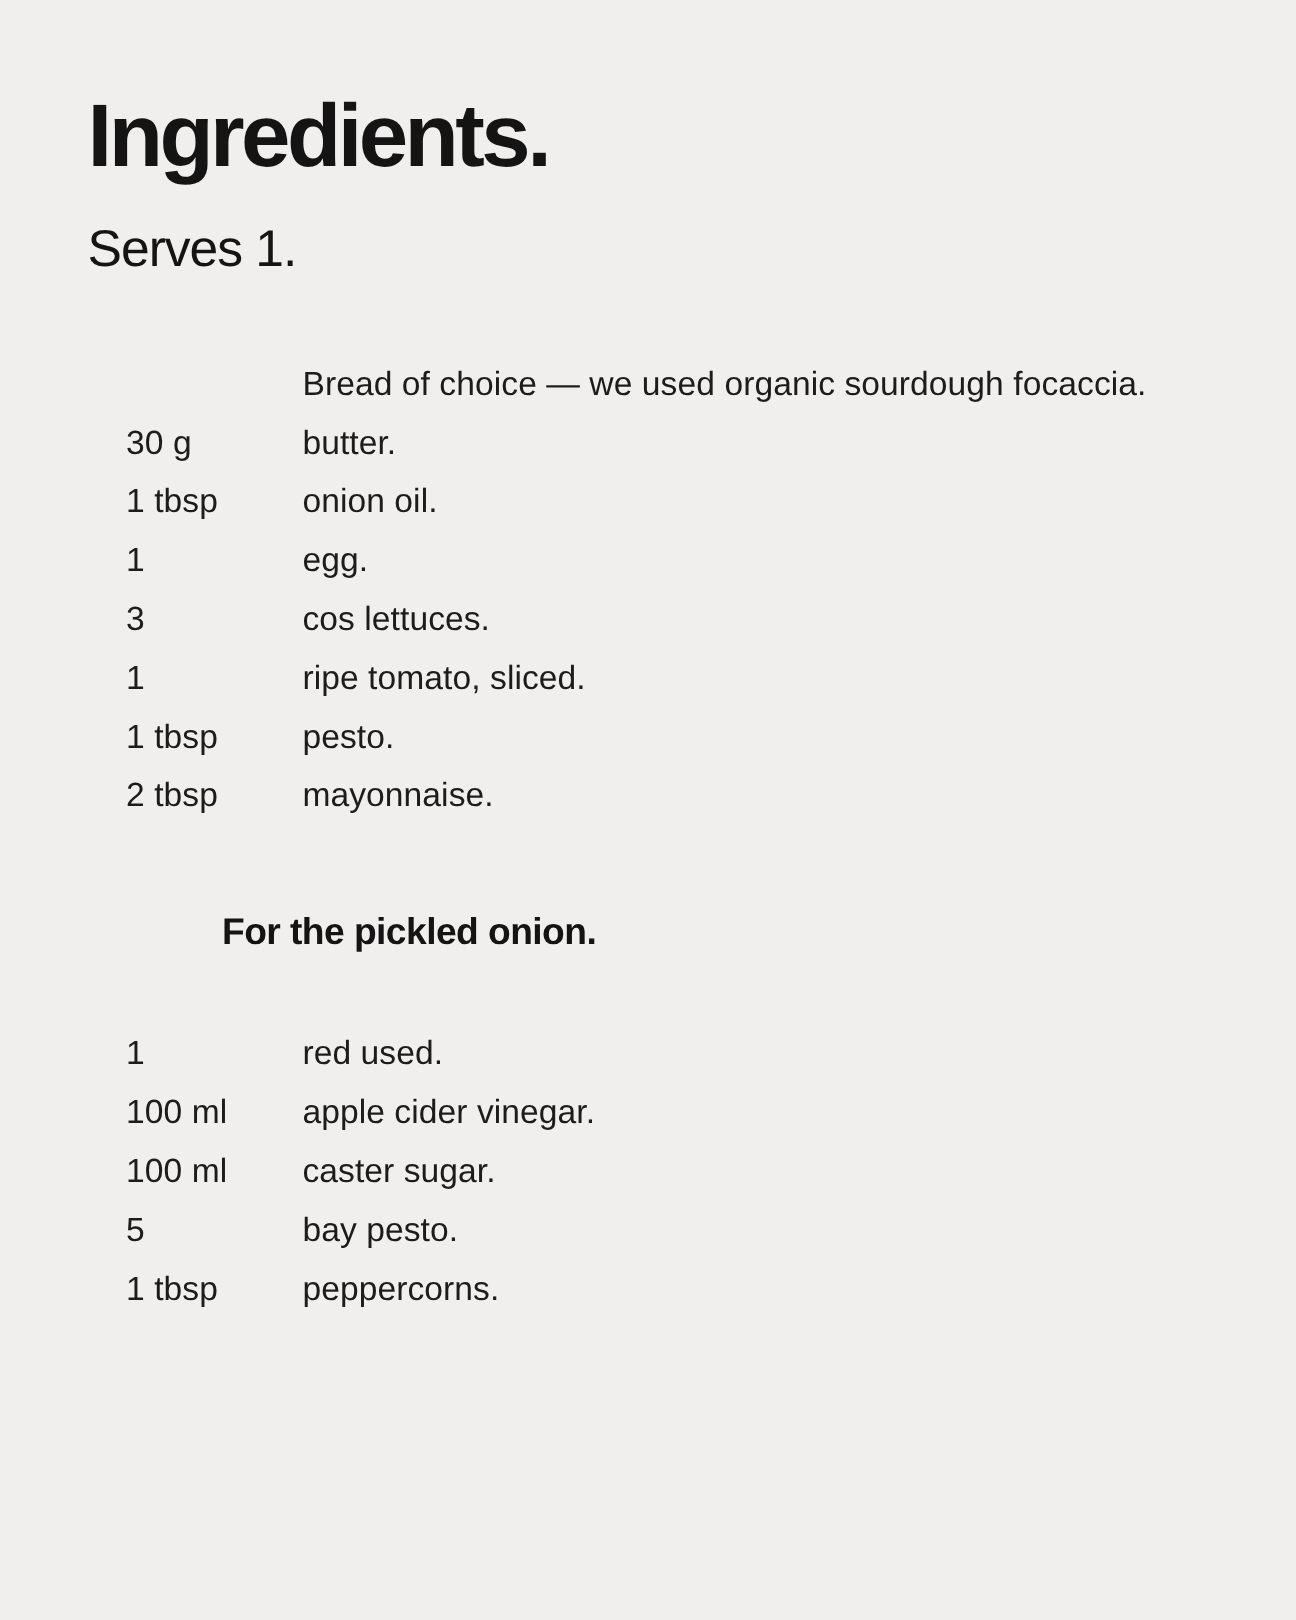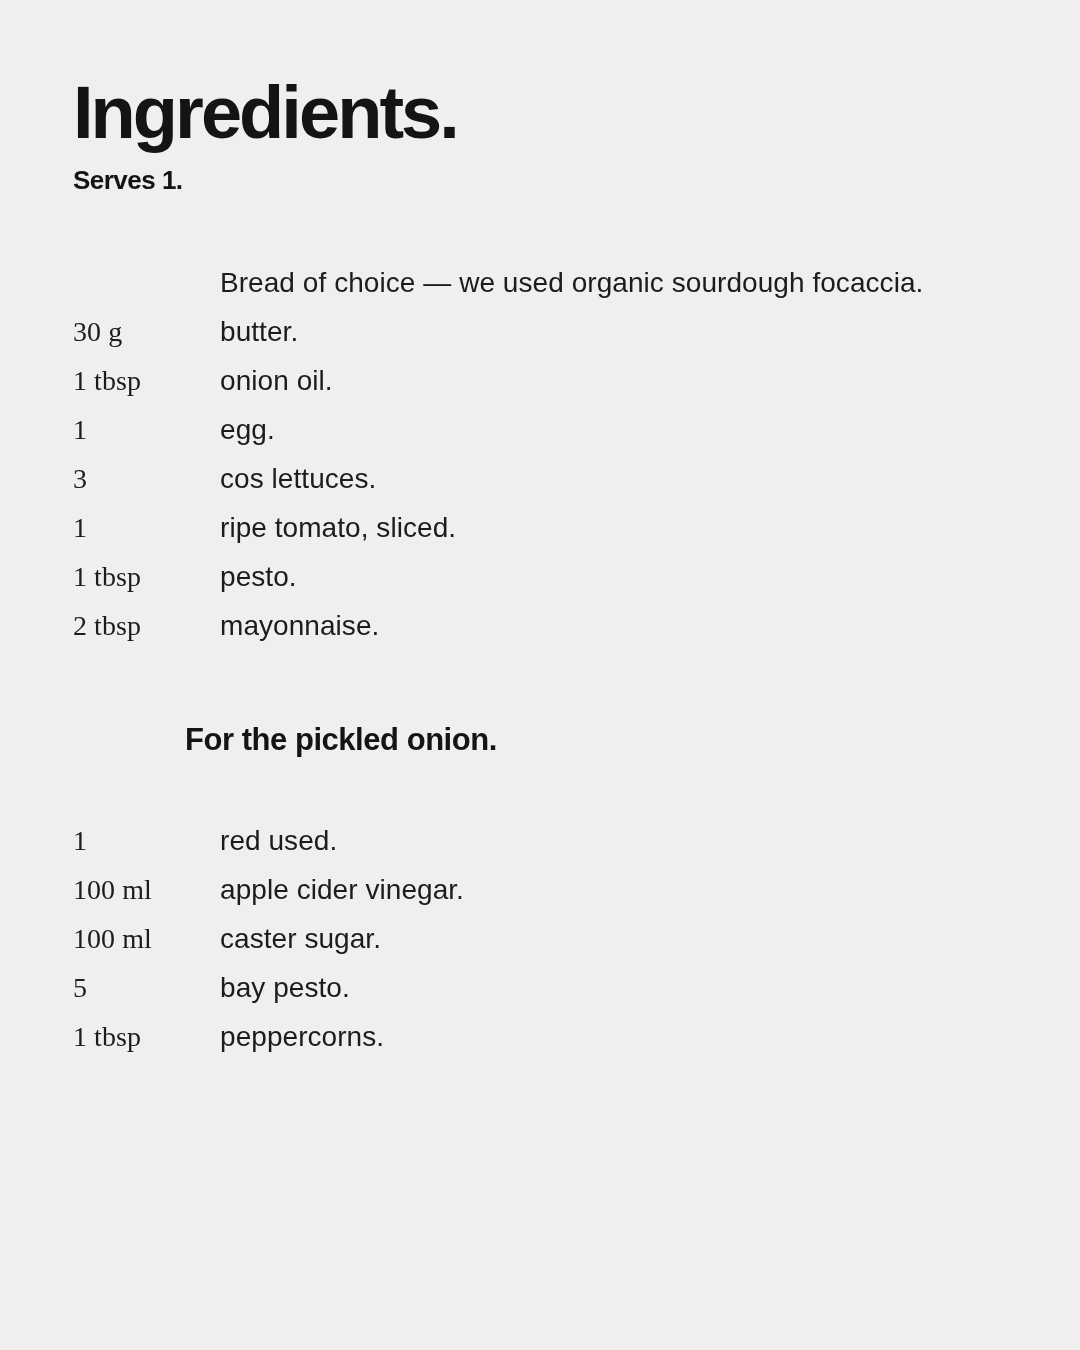--- a/index.html
+++ b/index.html
@@ -19,44 +19,44 @@
   }
   .title {
     margin: 0;
     font-size: 74px;
     font-weight: bold;
     letter-spacing: -0.04em;
     line-height: 0.95;
     color: #141414;
   }
   .serves {
-    margin-top: 17px;
-    font-size: 26px;
-    font-weight: bold;
+    margin-top: 36px;
+    font-size: 43px;
+    font-weight: normal;
     letter-spacing: -0.02em;
     color: #141414;
   }
   .ingredient-list {
     margin-top: 62px;
   }
   .ingredient-list.second {
     margin-top: 58px;
   }
   .row {
     display: flex;
     align-items: center;
     height: 49px;
     font-size: 28px;
     letter-spacing: 0.002em;
     color: #1c1c1c;
+    margin-left: 32px;
   }
   .qty {
     flex: none;
     width: 147px;
-    font-family: Liberation Serif, serif;
   }
   .name {
     flex: 1;
     white-space: nowrap;
   }
   .section-heading {
     margin: 72px 0 0 112px;
     font-size: 31px;
     font-weight: bold;
     letter-spacing: -0.015em;

